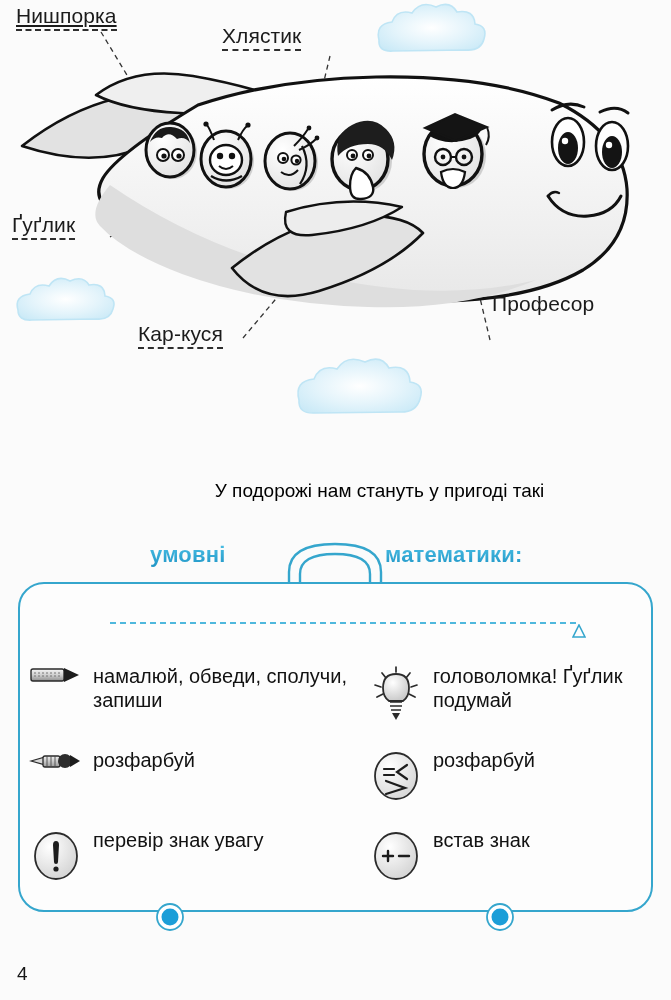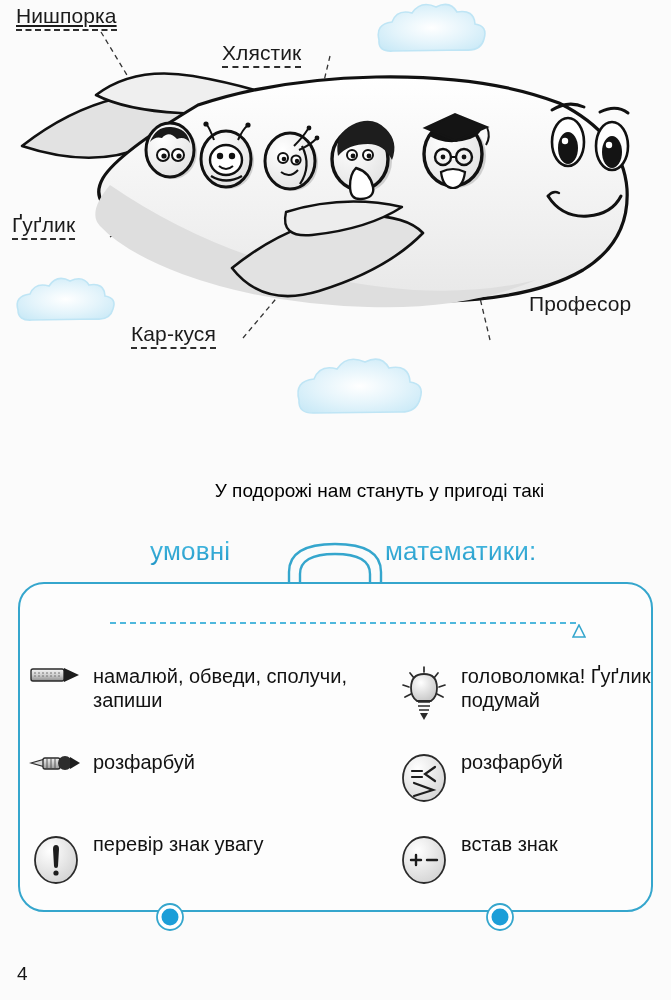--- a/index.html
+++ b/index.html
@@ -32,26 +32,26 @@
     position: absolute;
     font-family: "Liberation Sans", sans-serif;
     font-size: 21px;
     color: #1b1b1b;
     white-space: nowrap;
     letter-spacing: 0.1px;
     border-bottom: 2px dashed #2e2e2e;
     padding-bottom: 1px;
     line-height: 1.12;
   }
-  .label-text.two-line { white-space: normal; text-align: left; margin-left: 37px; }
+  .label-text.two-line { white-space: normal; text-align: left; }
 
   #lbl-nyshporka { left: 16px;  top: 4px; text-decoration: underline; }
-  #lbl-khliastyk { left: 222px; top: 24px; margin-top: 17px; }
+  #lbl-khliastyk { left: 222px; top: 24px; }
   #lbl-guglyk    { left: 12px;  top: 213px; }
-  #lbl-karkusia  { left: 131px; top: 322px; text-align: center; }
+  #lbl-karkusia  { left: 138px; top: 322px; text-align: center; }
   #lbl-profesor  { left: 492px; top: 292px; border-bottom: none; }
   #lbl-profesor .l2 { border-bottom: 2px dashed #2e2e2e; display: inline-block; padding-bottom: 1px;}
 
   
   #caption {
     position: absolute;
     left: 0;
     top: 480px;
     width: 671px;
     text-align: center;
@@ -71,23 +71,23 @@
   }
   #suitcase-handle {
     position: absolute;
     left: 281px;
     top: 10px;
     width: 108px;
     height: 62px;
   }
   .title-word {
     position: absolute;
-    top: 8px;
-    font-size: 26px;
-    font-weight: normal;
+    top: 14px;
+    font-size: 22px;
+    font-weight: bold;
     color: #2ba4cf;
     background: linear-gradient(180deg, #4fc3e8 0%, #1d93c4 100%);
     -webkit-background-clip: text;
     background-clip: text;
     -webkit-text-fill-color: transparent;
     letter-spacing: 0.2px;
   }
   #title-left  { left: 150px; }
   #title-right { left: 385px; }
 
@@ -120,21 +120,20 @@
 
   #legend {
     position: absolute;
     left: 8px;
     top: 80px;
     width: 620px;
     display: grid;
     grid-template-columns: 340px 280px;
     grid-auto-rows: min-content;
     row-gap: 26px;
-    gap: 28px;
   }
   .legend-item {
     display: flex;
     align-items: flex-start;
     gap: 9px;
   }
   .legend-icon {
     flex: 0 0 auto;
     width: 56px;
     display: flex;

